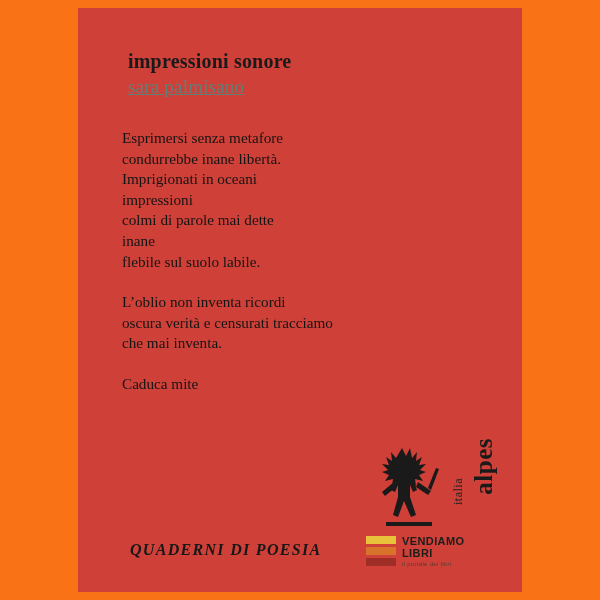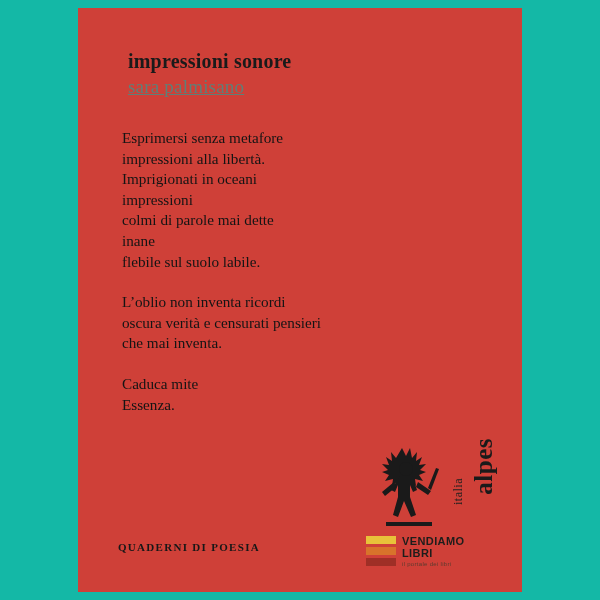--- a/index.html
+++ b/index.html
@@ -10,21 +10,21 @@
   body {
     width: 600px;
     height: 600px;
     font-family: "Liberation Serif", serif;
     overflow: hidden;
   }
   #page {
     position: relative;
     width: 600px;
     height: 600px;
-    background: #14b8a6;
+    background: #f97316;
   }
   
   #cover {
     position: absolute;
     left: 78px;
     top: 8px;
     width: 444px;
     height: 584px;
     background: #cf4038;
     overflow: hidden;
@@ -60,27 +60,28 @@
     line-height: 20.6px;
   }
   #poem .stanza {
     margin: 0 0 20px 0;
   }
   #poem .line {
     white-space: pre;
   }
   #series {
     position: absolute;
-    left: 40px;
+    left: 52px;
     top: 533px;
     font-family: "Liberation Serif", serif;
-    font-size: 11px;
+    font-size: 16px;
     font-weight: bold;
     letter-spacing: 1.3px;
     color: #171717;
+    font-style: italic;
   }
   
   #publisher {
     position: absolute;
     right: 22px;
     bottom: 10px;
     width: 140px;
     height: 150px;
   }
   #imprint-name {
@@ -172,35 +173,34 @@
 <div id="page">
 
   <div id="cover">
 
     <div id="title">impressioni sonore</div>
     <div id="author">sara palmisano</div>
 
     <div id="poem">
         <div class="stanza">
           <div class="line">Esprimersi senza metafore</div>
-          <div class="line">impressioni alla libertà.</div>
+          <div class="line">condurrebbe inane libertà.</div>
           <div class="line">Imprigionati in oceani</div>
           <div class="line">impressioni</div>
           <div class="line">colmi di parole mai dette</div>
           <div class="line">inane</div>
           <div class="line">flebile sul suolo labile.</div>
         </div>
         <div class="stanza">
           <div class="line">L’oblio non inventa ricordi</div>
-          <div class="line">oscura verità e censurati pensieri</div>
+          <div class="line">oscura verità e censurati tracciamo</div>
           <div class="line">che mai inventa.</div>
         </div>
         <div class="stanza">
           <div class="line">Caduca mite</div>
-          <div class="line">Essenza.</div>
         </div>
       </div>
 
     <div id="series">QUADERNI DI POESIA</div>
 
     <div id="publisher">
 
       <svg id="logo-figure" viewBox="0 0 76 90" xmlns="http://www.w3.org/2000/svg">
         <g fill="#1a1a1a">
           <path d="M30 4 l4 8 l4 -8 l2 10 l5 -6 l-1 9 l6 -4 l-3 8 l7 -1 l-6 6 l6 2 l-7 3 l4 6 l-8 -2 l1 7 l-6 -5 l-2 8 l-4 -7 l-4 7 l-2 -8 l-6 5 l1 -7 l-8 2 l4 -6 l-7 -3 l6 -2 l-6 -6 l7 1 l-3 -8 l6 4 l-1 -9 l5 6 z"></path>

